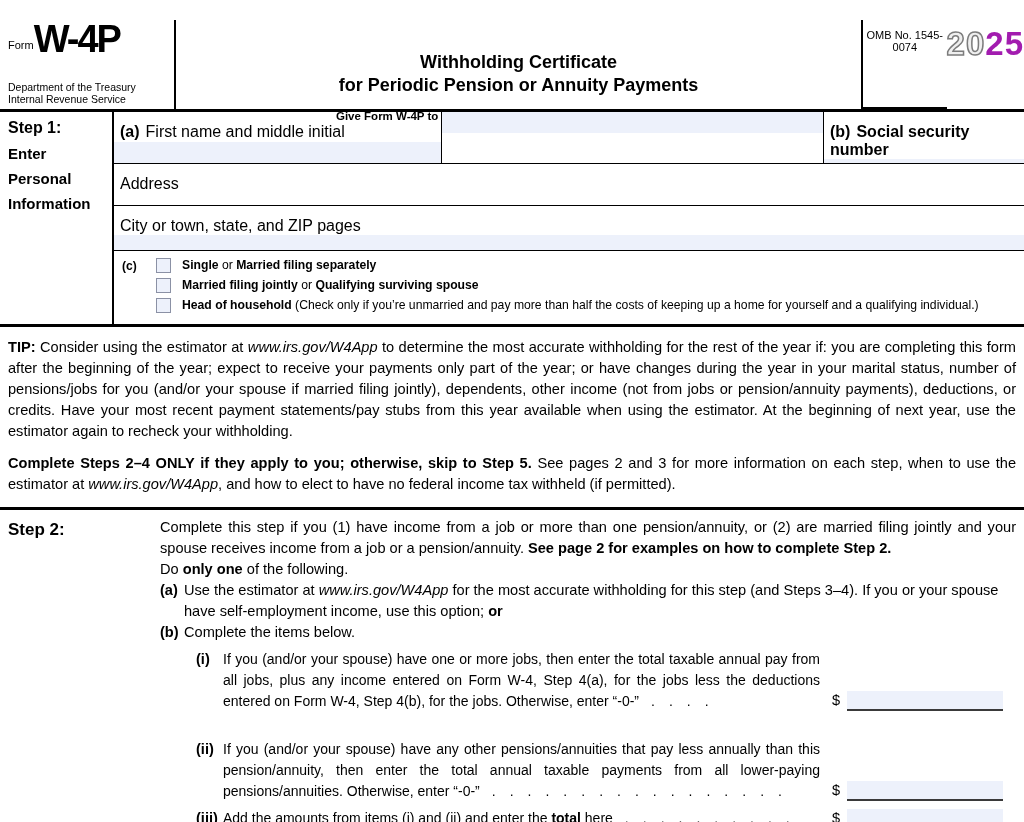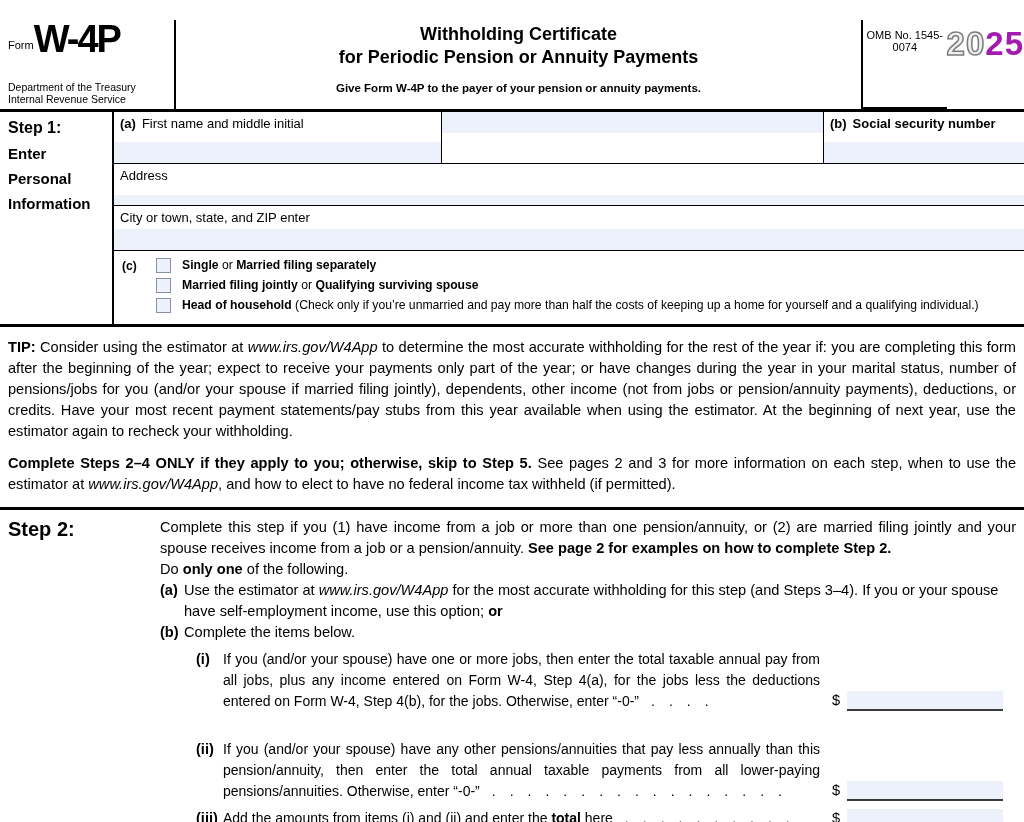--- a/index.html
+++ b/index.html
@@ -12,41 +12,41 @@
   }
 
   
   .header { display:flex; border-bottom:3px solid #000; height:92px; }
   .h-left { width:176px; border-right:2px solid #000; padding:2px 4px 2px 8px;
             display:flex; flex-direction:column; justify-content:space-between; }
   .form-logo { display:flex; align-items:flex-end; }
   .form-word { font-size:11px; padding-bottom:5px; }
   .form-number { font-size:38px; font-weight:bold; letter-spacing:-2px; line-height:34px; }
   .agency { font-size:10.5px; line-height:12px; padding-bottom:2px; }
-  .h-center { flex:1; text-align:center; padding-top:3px; display:flex; flex-direction:column; }
+  .h-center { flex:1; text-align:center; padding-top:3px; display:flex; flex-direction:column;margin-top:28px; }
   .title1, .title2 { font-size:18px; font-weight:bold; line-height:23px; }
   .h-instruction { font-size:11.5px; font-weight:bold; margin-top:13px;text-align:center; }
   .h-right { width:163px; border-left:2px solid #000; display:flex; flex-direction:row; }
   .omb { font-size:11px; text-align:center; padding:9px 0 7px 0; border-bottom:2px solid #000; }
   .year { text-align:center; font-size:33px; font-weight:bold; padding-top:5px; letter-spacing:1px; }
   .year-outline { color:#efefef; -webkit-text-stroke:1.5px #7c7c7c; }
   .year-solid { color:#a21caf;text-align:center; }
 
   
   .step1 { display:flex; border-bottom:3px solid #000; }
   .s1-label { width:112px; padding:7px 2px 0 8px; font-weight:bold; }
   .s1-title { font-size:16px; margin-bottom:4px; }
   .s1-sub div { font-size:15px; line-height:25px; }
   .s1-fields { flex:1; border-left:2px solid #000; display:flex; flex-direction:column; }
   .f-row1 { display:flex; height:52px; border-bottom:1.5px solid #000; }
   .f-cell { display:flex; flex-direction:column; }
   .cell-first { width:327px; }
   .cell-last { width:382px; border-left:1.5px solid #000; }
   .cell-ssn { flex:1; border-left:1.5px solid #000; }
-  .f-label { font-size:13px; padding:4px 4px 0 6px; flex:1; }
+  .f-label { font-size:16px; padding:11px 4px 0 6px; flex:1; }
   .f-label .marker { font-weight:bold; padding-right:6px; }
   .f-label.bold { font-weight:bold; }
   .band { height:21px; background:#edf1fb; }
   .f-row2 { height:42px; border-bottom:1.5px solid #000; display:flex; flex-direction:column;gap:12px; }
   .f-row3 { height:45px; border-bottom:1.5px solid #000; display:flex; flex-direction:column; }
   .f-row2 .band, .f-row3 .band { margin-top:auto; }
   .f-row4 { padding:6px 0 7px 8px; display:flex; }
   .c-marker { font-weight:bold; font-size:12px; width:34px; padding-top:2px; }
   .c-row { display:flex; align-items:center; margin-bottom:4px; height:16px; }
   .checkbox { width:15px; height:15px; background:#edf1fb; border:1px solid #8b91a5; margin-right:11px; flex-shrink:0; }
@@ -57,21 +57,21 @@
   .para { padding:10px 8px 0 8px; font-size:14.6px; line-height:21px; text-align:justify; }
   .para b { font-weight:bold; }
   .irs-link { font-style:italic; }
   .steps-note { padding-top:11px; padding-bottom:12px; }
 
   .thick-rule { border-top:3px solid #000; }
 
   
   .step2 { display:flex; padding-top:7px; }
   .s2-label { width:160px; padding-left:8px; font-weight:bold; flex-shrink:0; }
-  .s2-title { font-size:20px; line-height:25px; }
+  .s2-title { font-size:17px; line-height:25px; }
   .s2-sub div { font-size:15px; line-height:25px; }
   .s2-body { flex:1; padding-right:8px; font-size:14.6px; line-height:21px; }
   .s2-intro { text-align:justify; }
   .opt { display:flex; }
   .opt-marker { width:24px; font-weight:bold; flex-shrink:0; }
   .opt-text { flex:1; }
   .item { display:flex; margin-left:36px; }
   .item-i   { margin-top:6px; }
   .item-ii  { margin-top:27px; }
   .item-iii { margin-top:6px; }
@@ -138,21 +138,21 @@
             <span class="marker">(b)</span><span>Social security number</span>
           </div>
           <div class="band"></div>
         </div>
       </div>
       <div class="f-row2">
         <div class="f-label">Address</div>
         <div class="band"></div>
       </div>
       <div class="f-row3">
-        <div class="f-label">City or town, state, and ZIP enter</div>
+        <div class="f-label">City or town, state, and ZIP pages</div>
         <div class="band"></div>
       </div>
       <div class="f-row4">
         <div class="c-marker">(c)</div>
         <div class="c-list">
           <div class="c-row">
             <div class="checkbox"></div>
             <div class="c-label"><b>Single</b><span> or </span><b>Married filing separately</b><span></span></div>
           </div>
           <div class="c-row">

